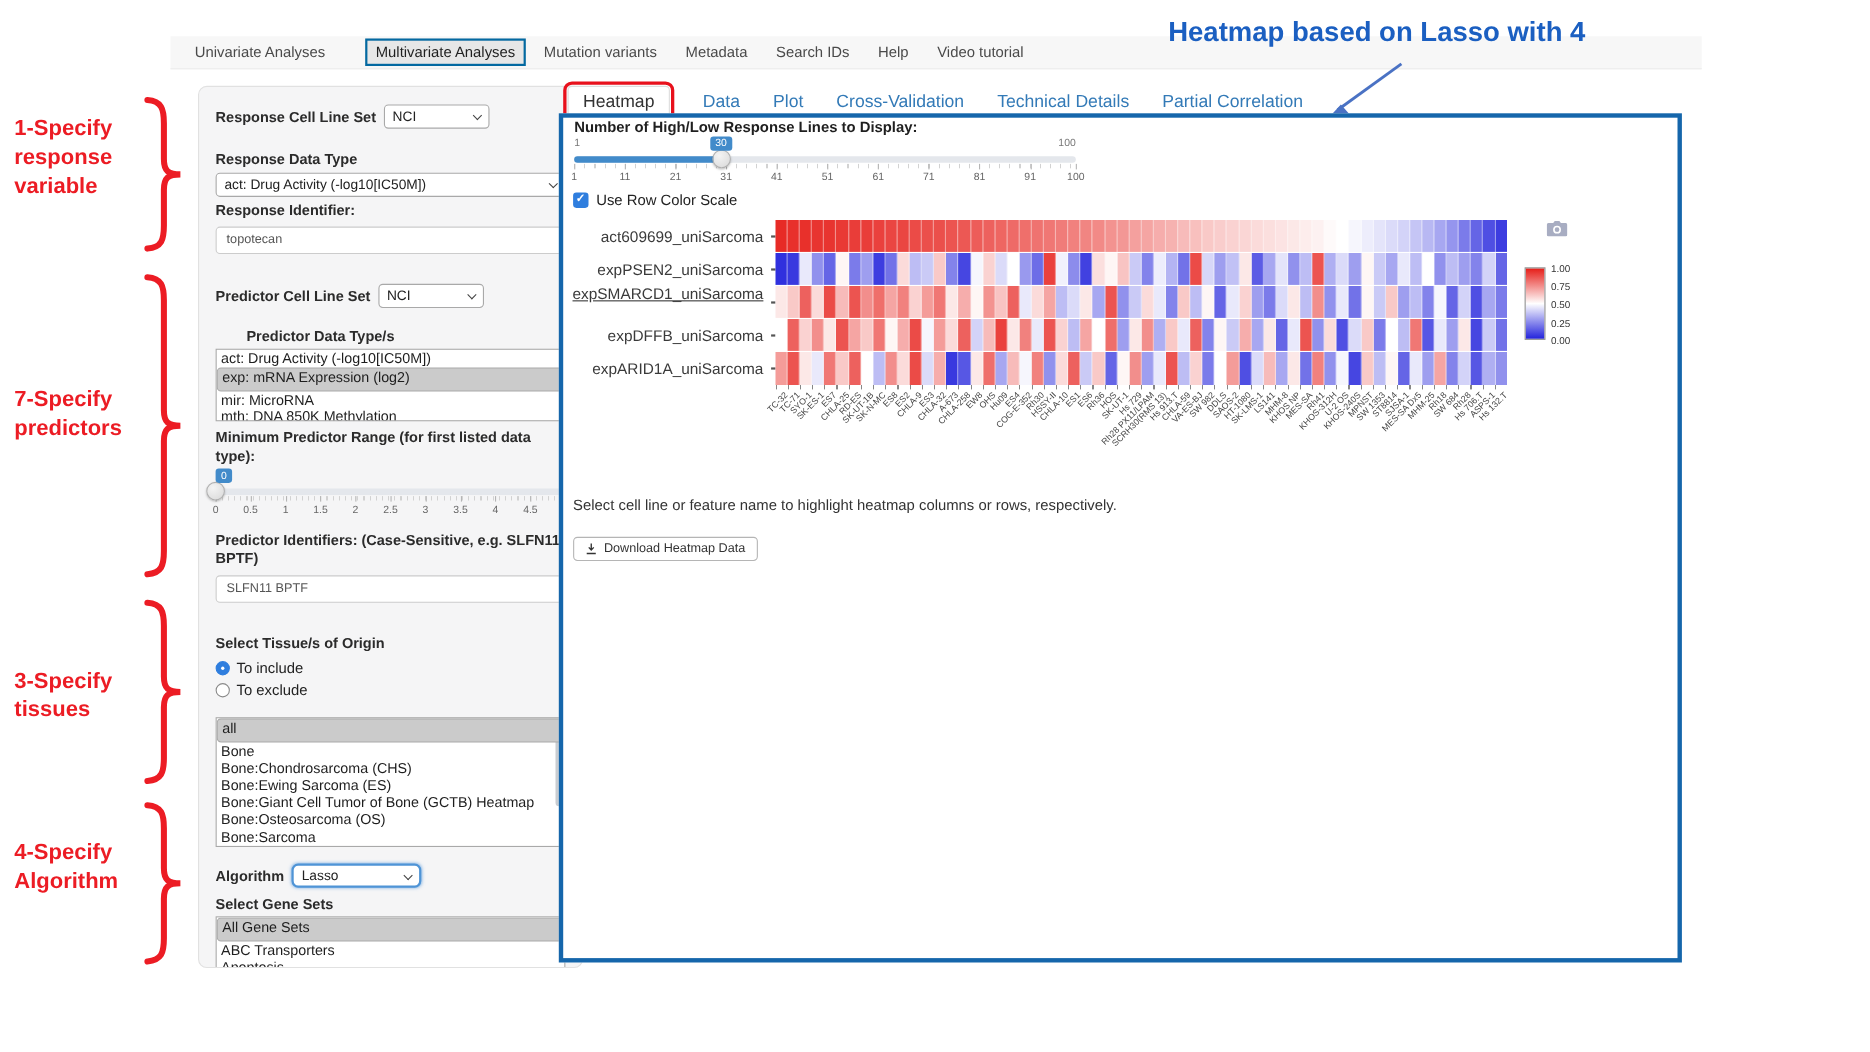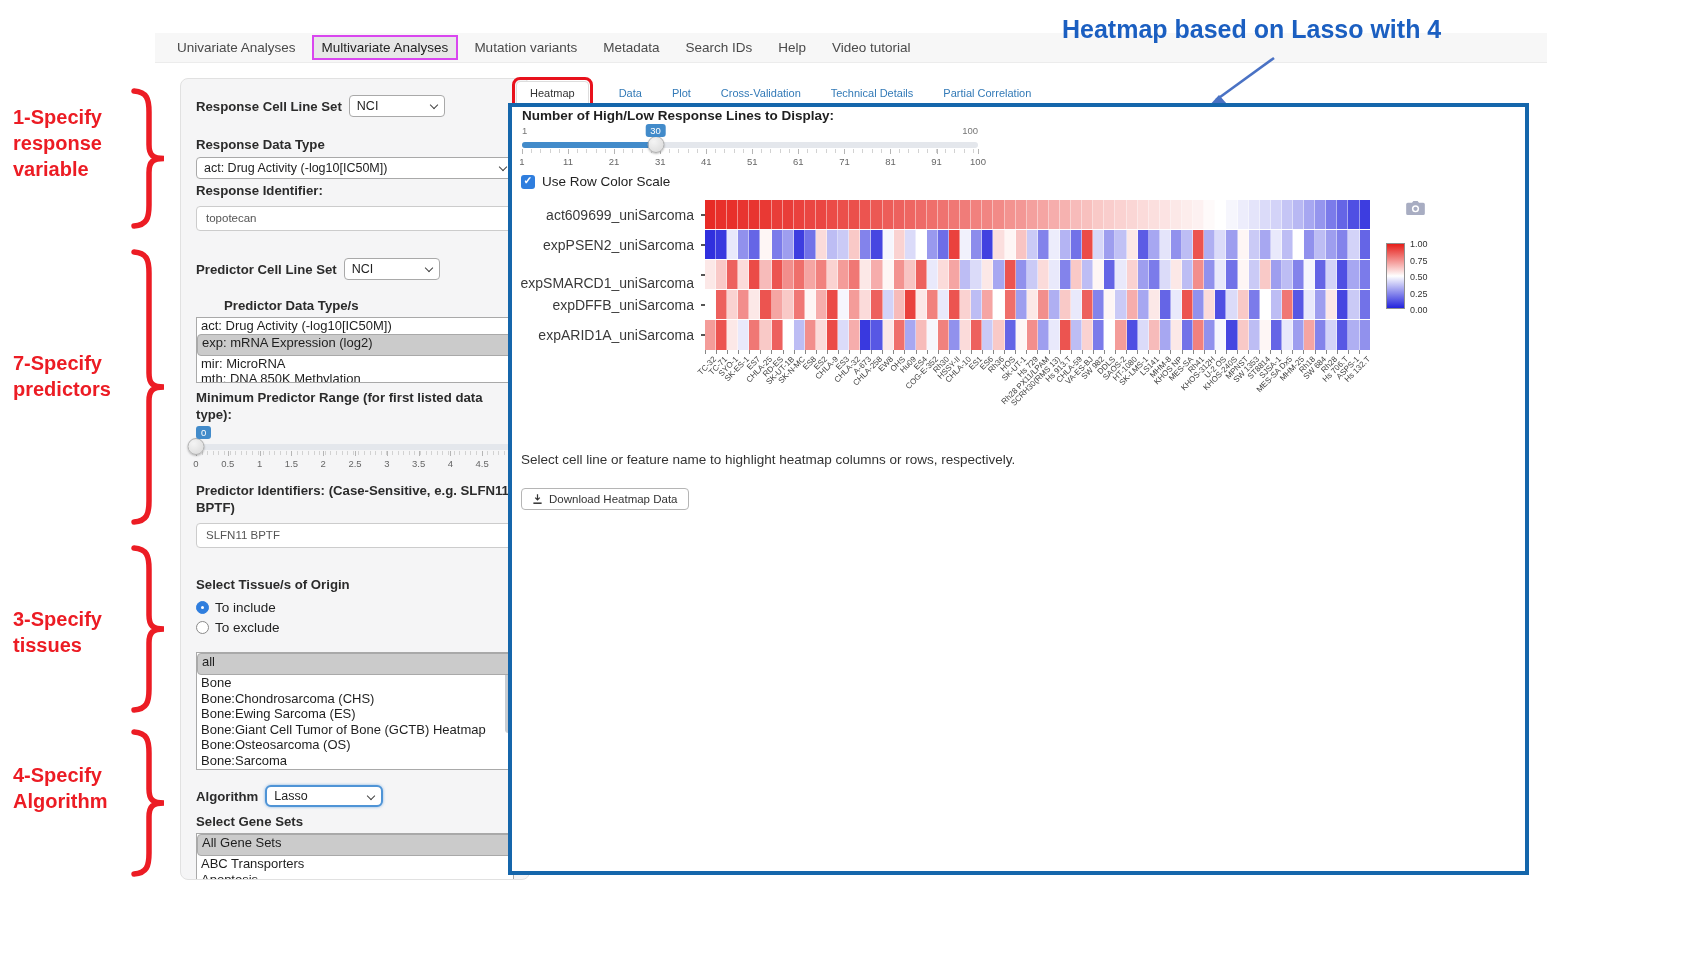--- a/index.html
+++ b/index.html
@@ -8,21 +8,21 @@
   }
   *{box-sizing:border-box; margin:0; padding:0;}
   html,body{width:1700px;height:956px;overflow:hidden;background:#fff;
     font-family:"Liberation Sans", sans-serif; color:#222;}
   .page{position:relative;width:1700px;height:956px;background:#fff;}
 
   
   .nav-bar{position:absolute;left:155px;top:33px;width:1392px;height:30px;background:#f7f7f7;
     border-bottom:1px solid #ececec;display:flex;align-items:center;gap:6px;padding-left:12px;}
   .nav-tab{font-size:13.5px;color:#4a4a4a;padding:5px 10px;white-space:nowrap;cursor:pointer;}
-  .nav-tab.active{background:#e7e7e7;border:2px solid #d946ef;color:#1f1f1f;padding:3px 8px;}
+  .nav-tab.active{background:#e7e7e7;border:2px solid #0369a1;color:#1f1f1f;padding:3px 8px;margin-left:20px;}
 
   
   .step-label{position:absolute;left:13px;color:var(--red);font-weight:bold;font-size:20px;line-height:26px;white-space:pre;}
   .brace{position:absolute;left:126px;width:42px;}
 
   
   .callout{position:absolute;left:1062px;top:12px;width:440px;color:var(--callout-blue);
     font-weight:bold;font-size:25px;line-height:34px;}
   .arrow-svg{position:absolute;left:1200px;top:56px;}
 
@@ -61,21 +61,21 @@
   .isl-handle{position:absolute;top:-6px;width:17px;height:17px;border-radius:50%;
     background:radial-gradient(circle at 35% 30%, #f4f4f4, #d8d8d8);border:1px solid #b0b0b0;
     box-shadow:0 1px 2px rgba(0,0,0,.25);transform:translateX(-50%);z-index:1;}
   .isl-ticks{position:relative;height:17px;margin-top:4px;}
   .isl-ticks::before{content:"";position:absolute;left:0;top:-3px;width:100%;height:4px;
     background:repeating-linear-gradient(to right,#d2d2d2 0 1px,transparent 1px var(--minor,9px));}
   .tk{position:absolute;top:-3px;width:1px;height:5px;background:#b5b5b5;}
   .tkl{position:absolute;top:4px;font-size:9.5px;color:#666;transform:translateX(-50%);white-space:nowrap;}
 
   
-  .panel-tabs{position:absolute;left:516px;top:79px;height:28px;display:flex;align-items:center;gap:30px;font-size:11px;}
+  .panel-tabs{position:absolute;left:516px;top:79px;height:28px;display:flex;align-items:center;gap:30px;font-size:16px;}
   .ptab{color:var(--link);cursor:pointer;white-space:nowrap;}
   .ptab.active{color:#333;background:#fff;border:1px solid #ddd;border-radius:4px 4px 0 0;
     padding:5px 13px;outline:3px solid #e8111c;outline-offset:1px;}
 
   
   .panel{position:absolute;left:508px;top:103px;width:1021px;height:772px;border:4px solid var(--panel-border);background:#fff;}
   .num-label{position:absolute;left:522px;top:108px;font-weight:bold;font-size:13.5px;color:#1f1f1f;}
   .main-slider{position:absolute;left:522px;top:124px;width:456px;}
   .chk-row{position:absolute;left:521px;top:174px;display:flex;align-items:center;gap:7px;font-size:13.5px;color:#222;}
   .chk{width:14px;height:14px;background:var(--chk);border-radius:3px;position:relative;}
@@ -315,21 +315,21 @@
   <div class="chk-row">
     <span class="chk"></span>
     <span>Use Row Color Scale</span>
   </div>
 
   <div id="row-labels">
       <div class="rlabel" style="top: 0px;">act609699_uniSarcoma</div>
       <div class="rtick" style="top: 14px;"></div>
       <div class="rlabel" style="top: 30px;">expPSEN2_uniSarcoma</div>
       <div class="rtick" style="top: 44px;"></div>
-      <div class="rlabel" style="top: 68px;">expSMARCD1_uniSarcoma</div>
+      <div class="rlabel" style="top: 52px; text-decoration: underline;">expSMARCD1_uniSarcoma</div>
       <div class="rtick" style="top: 74px;"></div>
       <div class="rlabel" style="top: 90px;">expDFFB_uniSarcoma</div>
       <div class="rtick" style="top: 104px;"></div>
       <div class="rlabel" style="top: 120px;">expARID1A_uniSarcoma</div>
       <div class="rtick" style="top: 134px;"></div>
     </div>
   <div id="heatmap">
       <div class="hrow">
         <div class="hcell" style="background: rgb(231, 43, 38);"></div>
         <div class="hcell" style="background: rgb(232, 48, 43);"></div>

